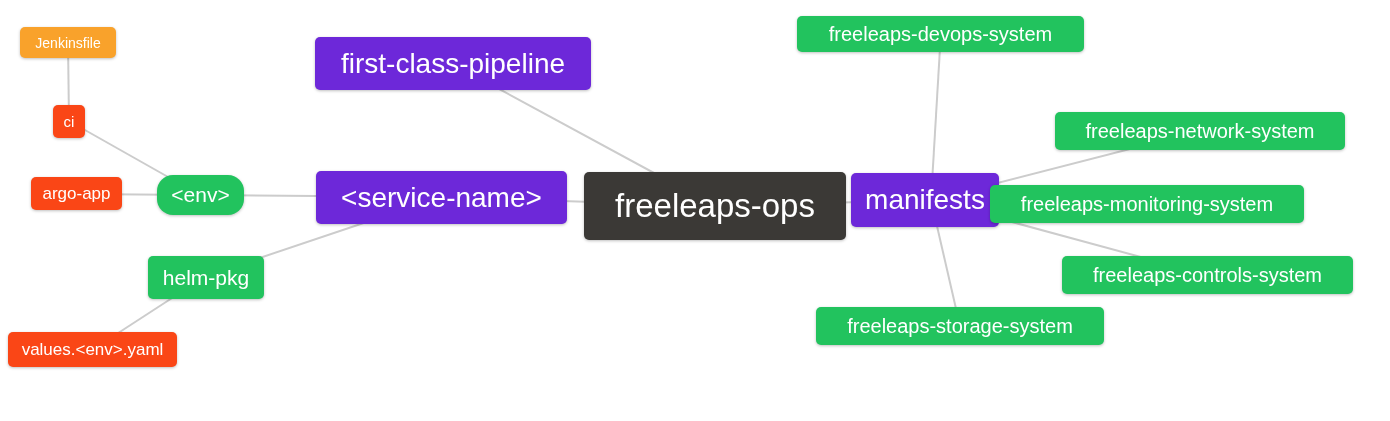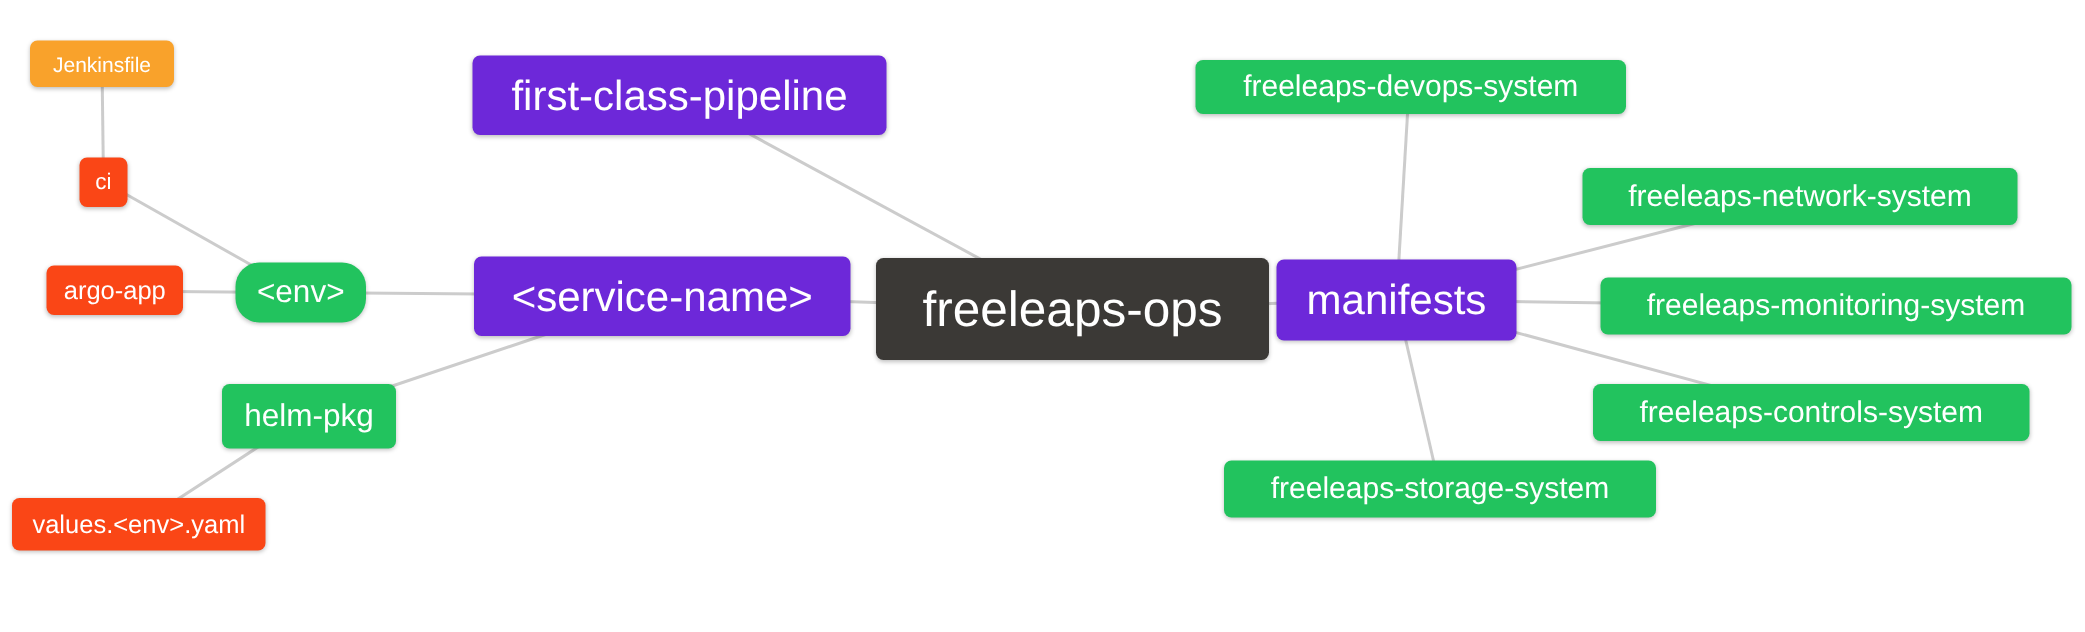--- a/index.html
+++ b/index.html
@@ -70,25 +70,25 @@
   <div class="node c-blue" style="left:315px; top:37px;  width:276px; height:53px; font-size:28px;">first-class-pipeline</div>
 
   <div class="node c-blue" style="left:316px; top:171px; width:251px; height:53px; font-size:28px;">&lt;service-name&gt;</div>
 
   <div class="node c-green" style="left:148px; top:256px; width:116px; height:43px; font-size:21px;">helm-pkg</div>
 
   <div class="node c-red" style="left:8px;   top:332px; width:169px; height:35px; font-size:17px;">values.&lt;env&gt;.yaml</div>
 
   <div class="node c-dark" style="left:584px; top:172px; width:262px; height:68px; font-size:33px;">freeleaps-ops</div>
 
-  <div class="node c-blue" style="left:851px; top:173px; width:160px; height:54px; font-size:28px;">manifests</div>
+  <div class="node c-blue" style="left:851px; top:173px; width:148px; height:54px; font-size:28px;">manifests</div>
 
-  <div class="node c-green" style="left:797px; top:40px;  width:287px; height:36px; font-size:20px;">freeleaps-devops-system</div>
+  <div class="node c-green" style="left:797px; top:16px;  width:287px; height:36px; font-size:20px;">freeleaps-devops-system</div>
 
   <div class="node c-green" style="left:1055px; top:112px; width:290px; height:38px; font-size:20px;">freeleaps-network-system</div>
 
-  <div class="node c-green" style="left:1067px; top:185px; width:314px; height:38px; font-size:20px;">freeleaps-monitoring-system</div>
+  <div class="node c-green" style="left:990px; top:185px; width:314px; height:38px; font-size:20px;">freeleaps-monitoring-system</div>
 
   <div class="node c-green" style="left:1062px; top:256px; width:291px; height:38px; font-size:20px;">freeleaps-controls-system</div>
 
   <div class="node c-green" style="left:816px; top:307px; width:288px; height:38px; font-size:20px;">freeleaps-storage-system</div>
 
 </div>
 
 </body></html>

